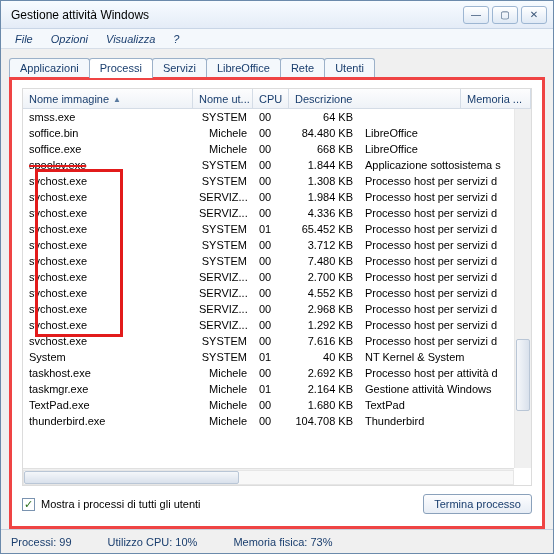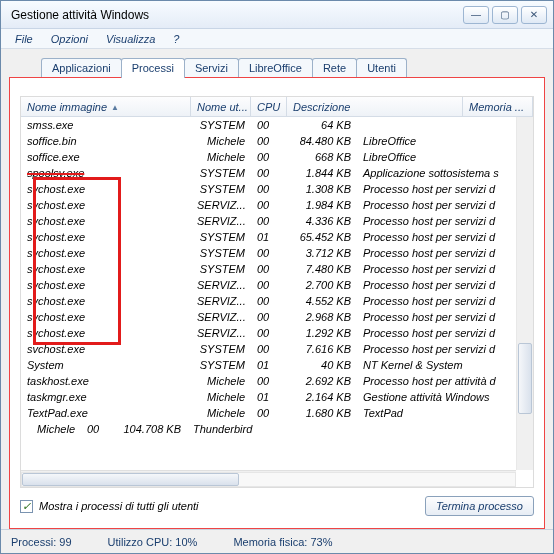--- a/index.html
+++ b/index.html
@@ -4,24 +4,24 @@
 <style>
   * { box-sizing: border-box; margin: 0; padding: 0; font-family: "Segoe UI", Tahoma, sans-serif; font-size: 11px; }
   body { background: #fff; width: 554px; height: 554px; overflow: hidden; }
   .window { width: 554px; height: 554px; border: 1px solid #6b8aab; background: #f0f0f0; display: flex; flex-direction: column; }
   .titlebar { height: 28px; background: linear-gradient(#f7fbff,#e4ecf7); border-bottom: 1px solid #c8d5e6; display: flex; align-items: center; padding: 0 6px 0 10px; }
   .titlebar .title { flex: 1; font-size: 12px; color: #000; }
   .title-btn { width: 26px; height: 18px; border: 1px solid #9db6d2; border-radius: 3px; margin-left: 3px; background: linear-gradient(#fff,#dfe9f5); display: flex; align-items: center; justify-content: center; color: #3b5778; font-size: 10px; cursor: default; }
   .menubar { height: 20px; background: #f4f8fc; border-bottom: 1px solid #d6dee8; display: flex; align-items: center; padding-left: 6px; gap: 2px; }
   .menubar span { padding: 2px 8px; color: #1a3e6e; cursor: default; font-style: italic; }
   .client { flex: 1; padding: 6px 8px 0 8px; display: flex; flex-direction: column; }
-  .tabs { display: flex; align-items: flex-end; height: 22px; margin-left: 32px; }
+  .tabs { display: flex; align-items: flex-end; height: 22px; }
   .tab { padding: 3px 10px 3px 10px; border: 1px solid #9cb1c9; border-bottom: none; background: #f4f8fc; border-radius: 3px 3px 0 0; margin-right: -1px; color: #1a3e6e; position: relative; cursor: default; }
   .tab.active { background: #fff; z-index: 2; padding-bottom: 4px; margin-bottom: -1px; }
-  .panel { flex: 1; border: 1px solid #ef4444; background: #fff; padding: 18px 10px 8px 10px; display: flex; flex-direction: column; position: relative; font-style: italic; }
+  .panel { flex: 1; border: 3px solid #ef4444; background: #fff; padding: 8px 10px 8px 10px; display: flex; flex-direction: column; position: relative; }
   .listwrap { flex: 1; border-top: 1px solid #dcdcdc; border-left: 1px solid #dcdcdc; border-right: 1px solid #dcdcdc; border-bottom: 1px solid #dcdcdc; position: relative; overflow: hidden; }
   .hscroll { height: 17px; background: #f0f0f0; border-top: 1px solid #e0e0e0; display: flex; align-items: center; }
   .hscroll .track { flex:1; height: 15px; background: #f8f8f8; border: 1px solid #e6e6e6; margin: 0 0px; position: relative; }
   .hscroll .thumb { position: absolute; left: 0; width: 44%; top: 0; bottom: 0; background: linear-gradient(#f5f7fa,#d9e1ec); border: 1px solid #b9c6d6; border-radius: 2px; }
   .cols { display: flex; height: 20px; background: linear-gradient(#fdfdfe,#eef2f7); border-bottom: 1px solid #d4dce6; }
   .col { border-right: 1px solid #d4dce6; padding: 3px 6px 2px 6px; color: #1a3e6e; display: flex; align-items: center; gap: 4px; overflow: hidden; white-space: nowrap; }
   .sort-caret { color: #5a7aa0; font-size: 8px; }
   .body { position: absolute; top: 20px; bottom: 17px; left: 0; right: 17px; overflow: hidden; }
   .vscroll { position: absolute; top: 20px; bottom: 17px; right: 0; width: 17px; background: #f0f0f0; border-left: 1px solid #e8e8e8; }
   .vscroll .vthumb { position: absolute; right: 1px; left: 1px; top: 64%; height: 20%; background: linear-gradient(90deg,#f5f7fa,#d9e1ec); border: 1px solid #b9c6d6; border-radius: 2px; }
@@ -199,20 +199,21 @@
               <div class="cell c4">Gestione attività Windows</div>
             </div>
             <div class="row">
               <div class="cell c0">TextPad.exe</div>
               <div class="cell c1">Michele</div>
               <div class="cell c2">00</div>
               <div class="cell c3">1.680 KB</div>
               <div class="cell c4">TextPad</div>
             </div>
             <div class="row">
+              <div class="cell c0">thunderbird.exe</div>
               <div class="cell c1">Michele</div>
               <div class="cell c2">00</div>
               <div class="cell c3">104.708 KB</div>
               <div class="cell c4">Thunderbird</div>
             </div>
           </div>
         <div class="vscroll">
             <div class="vthumb"></div>
           </div>
         <div class="hscroll" style="position:absolute;left:0;right:17px;bottom:0">

